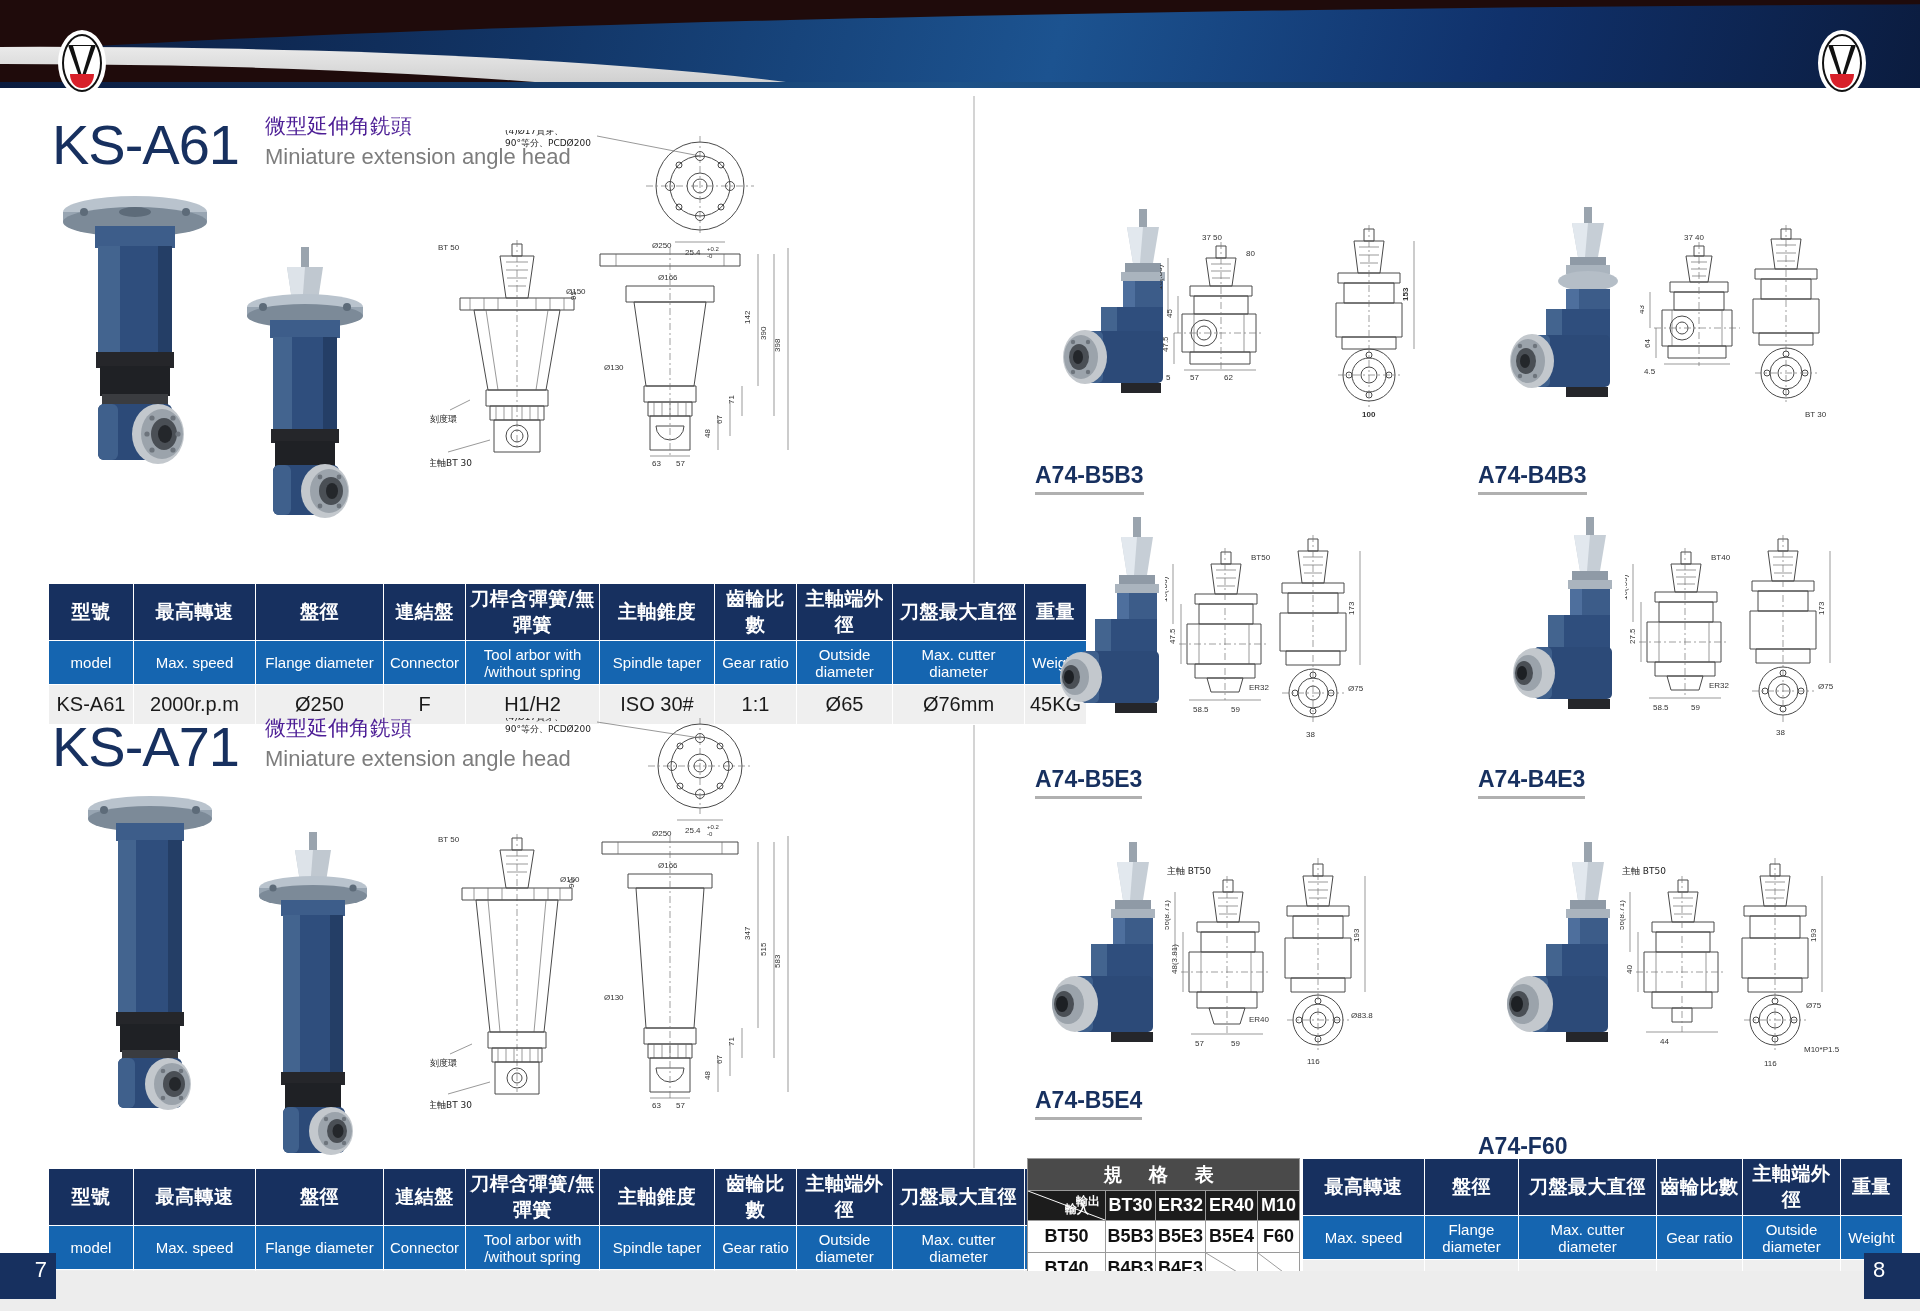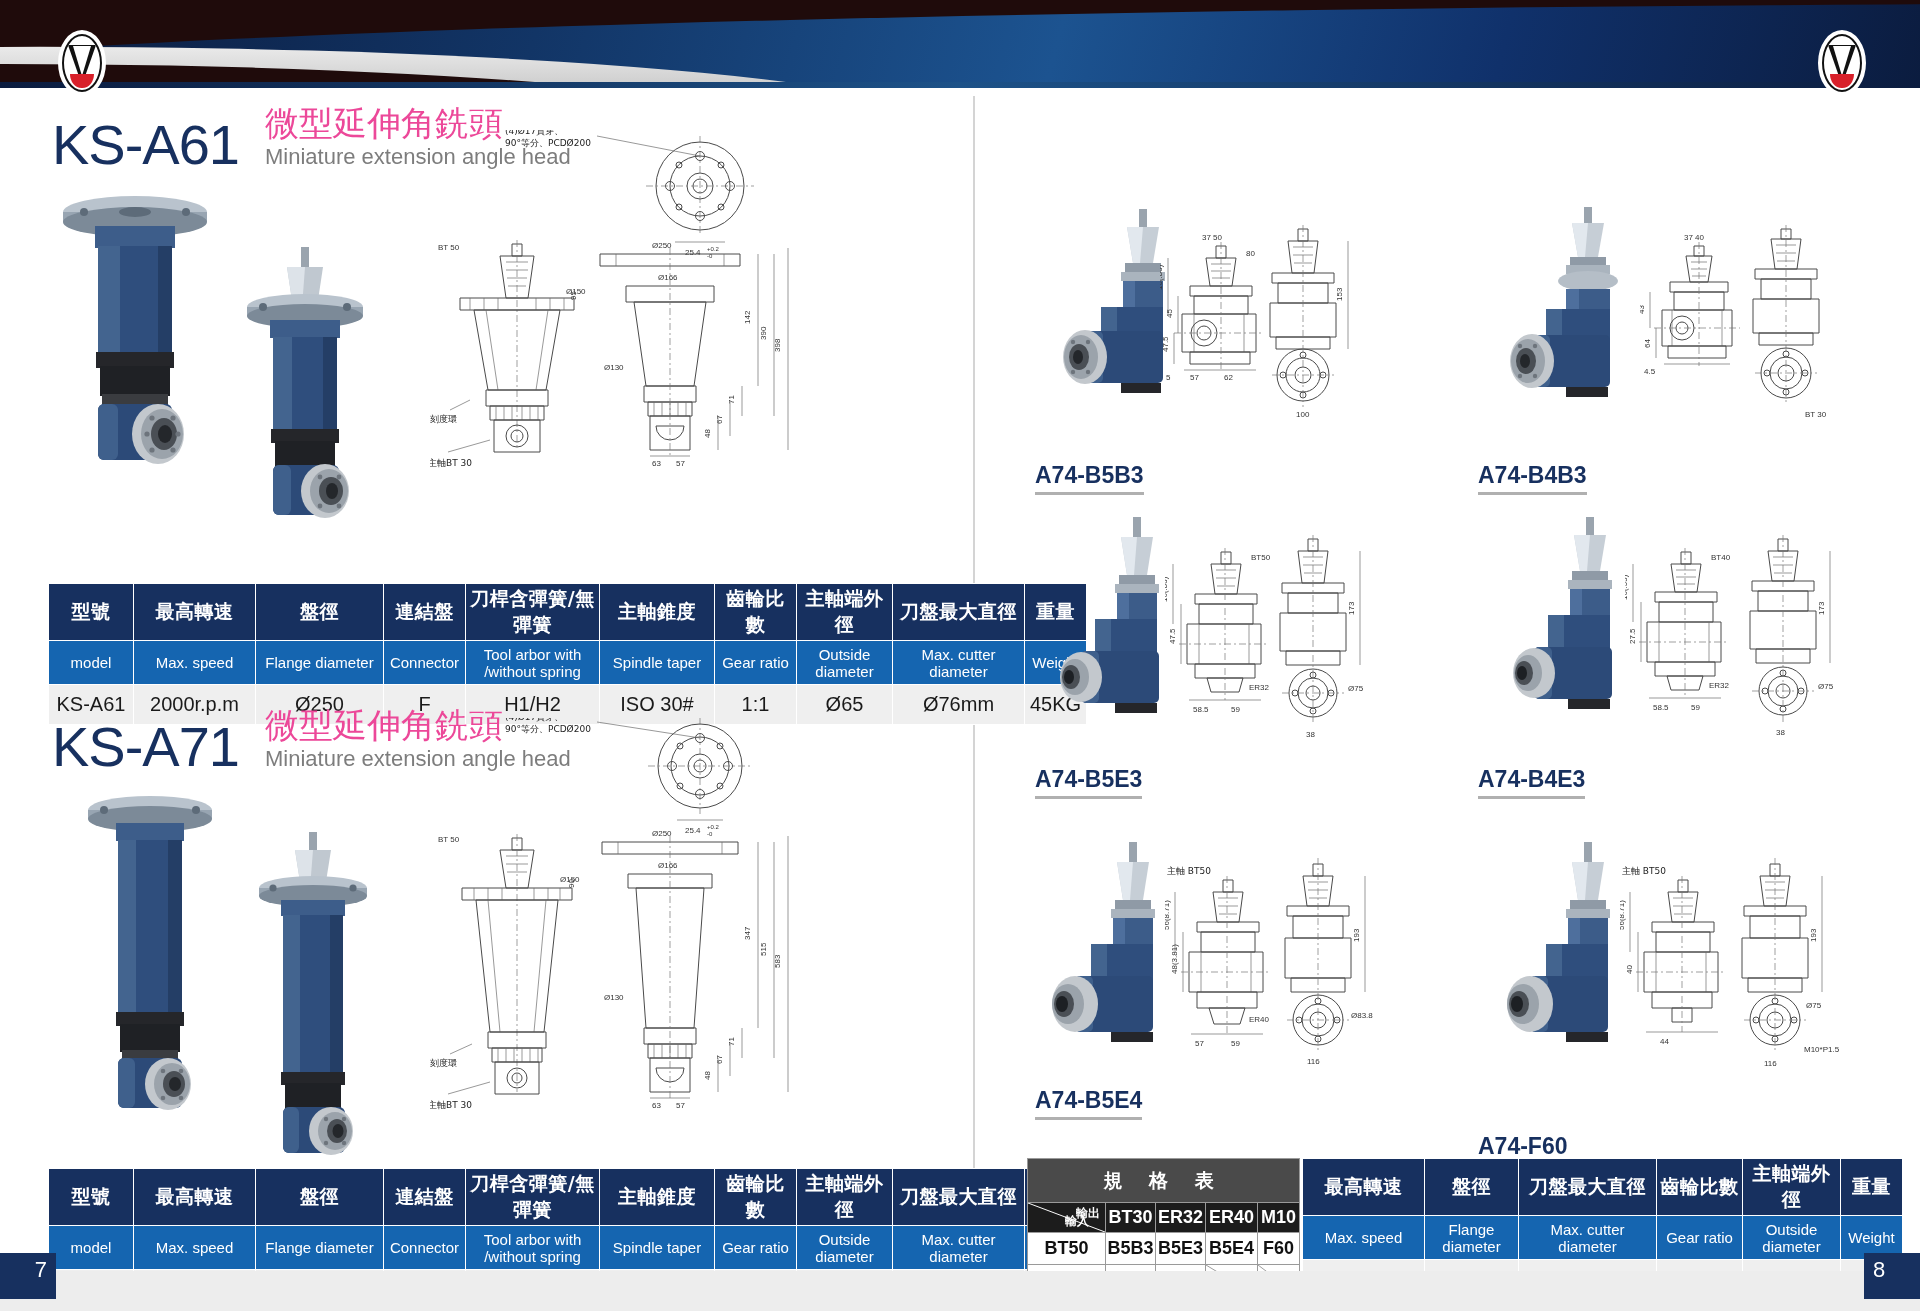--- a/index.html
+++ b/index.html
@@ -61,39 +61,39 @@
   }
 
   .divider { position:absolute; left:973px; top:96px; width:2px; height:1128px; background:#d4d4d4; }
 
   
   .prod-head { position:absolute; }
   .prod-code {
     font-size:56px; font-weight:400; color:#17305f; letter-spacing:-1px;
     line-height:58px; white-space:nowrap;
   }
-  .prod-zh { font-size:34px; color:#ec4899; line-height:36px; white-space:nowrap;
-    font-family:Liberation Mono, monospace; }
+  .prod-zh { font-size:21px; color:#4c1d95; line-height:36px; white-space:nowrap;
+    font-family:Liberation Serif, serif; }
   .prod-en { font-size:22px; color:#7d7d7d; line-height:26px; white-space:nowrap; }
 
   
   table.spec { border-collapse:collapse; table-layout:fixed; }
   table.spec th, table.spec td {
     border:1px solid #ffffff; text-align:center; vertical-align:middle;
     padding:2px 3px;
   }
   .r-zh th { background:#17305f; color:#fff; font-size:19px; font-weight:700; height:34px;
     font-family:"DejaVu Sans","Liberation Sans",sans-serif; letter-spacing:0.5px;}
   .r-en th { background:#1565b0; color:#fff; font-size:15px; font-weight:400; height:44px; line-height:17px; }
   .r-val td { background:#efefef; color:#1a1a1a; font-size:20px; height:40px; border:1px solid #cfcfcf; }
 
   
   table.matrix { border-collapse:collapse; table-layout:fixed; }
   table.matrix td, table.matrix th { border:1px solid #9a9a9a; text-align:center; vertical-align:middle; }
-  .mx-title { background:#4a4a4a; color:#fff; font-size:19px; font-weight:700; height:44px; letter-spacing:10px;
+  .mx-title { background:#4a4a4a; color:#fff; font-size:19px; font-weight:700; height:32px; letter-spacing:10px;
     font-family:"DejaVu Sans","Liberation Sans",sans-serif; }
   .mx-head th { background:#1c1c1c; color:#fff; font-size:18px; font-weight:700; height:30px; }
   .mx-corner { background:#1c1c1c; color:#fff; position:relative; font-size:12px; width:78px; }
   .mx-corner .out { position:absolute; right:5px; top:2px; font-size:12px;
     font-family:"DejaVu Sans","Liberation Sans",sans-serif;}
   .mx-corner .in  { position:absolute; left:5px; bottom:2px; font-size:12px;
     font-family:"DejaVu Sans","Liberation Sans",sans-serif;padding-left:32px;}
   .mx-corner .slash { position:absolute; left:0; top:0; width:100%; height:100%; }
   .mx-row th { background:#fff; color:#111; font-size:18px; font-weight:700; height:32px; }
   .mx-row td { background:#fff; color:#111; font-size:18px; font-weight:700; height:32px; }
@@ -615,21 +615,21 @@
       <text class="dimtxt" x="12" y="88" transform="rotate(-90,12,88)">45</text>
       <line class="lnthin" x1="14" y1="103" x2="14" y2="134"></line>
       <text class="dimtxt" x="8" y="122" transform="rotate(-90,8,122)">47.5</text>
       <line class="lnthin" x1="24" y1="140" x2="96" y2="140"></line>
       <text class="dimtxt" x="30" y="150">57</text>
       <text class="dimtxt" x="64" y="150">62</text>
       <text class="dimtxt" x="6" y="150">5</text>
       <text class="dimtxt" x="86" y="26">80</text>
     </svg>
   </div>
-  <div class="illus" style="left:1240px; top:225px;">
+  <div class="illus" style="left:1306px; top:225px;font-weight:bold;">
     <svg class="art" width="135" height="205" viewBox="0 0 135 205">
       <path d="M0 0"></path>
       <path class="ln" d="M58 4 L68 4 L68 16 L58 16 Z"></path>
       <path class="ln" d="M48 16 L78 16 L74 48 L52 48 Z"></path>
       <path class="lnthin" d="M53 22 L73 22 M53 30 L73 30 M54 38 L72 38"></path>
       <path class="ln" d="M32 48 L94 48 L94 58 L32 58 Z"></path>
       <path class="ln" d="M38 58 L88 58 L88 78 L38 78 Z"></path>
       <path class="ln" d="M30 78 L96 78 L96 112 L30 112 Z"></path>
       <path class="ln" d="M36 112 L90 112 L90 124 L36 124 Z"></path>
       <circle class="ln" cx="63" cy="150" r="26"></circle>

